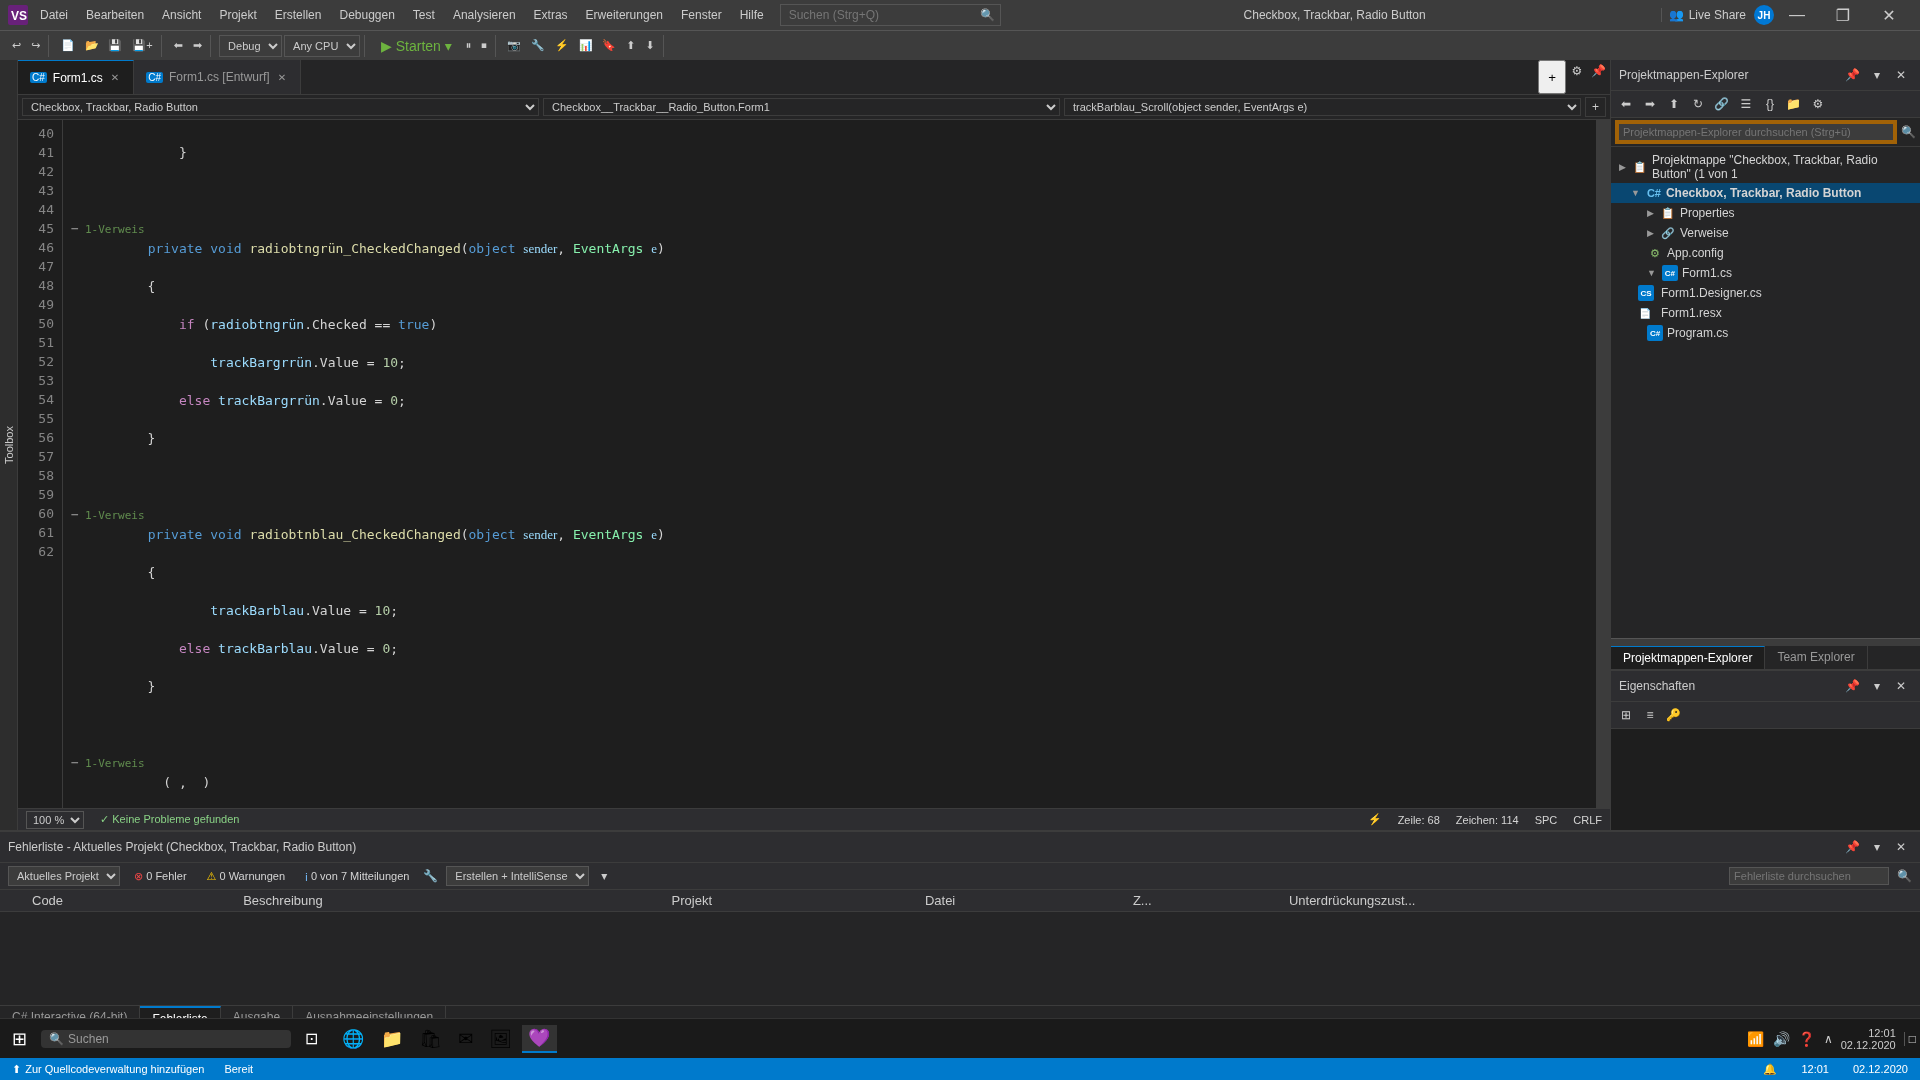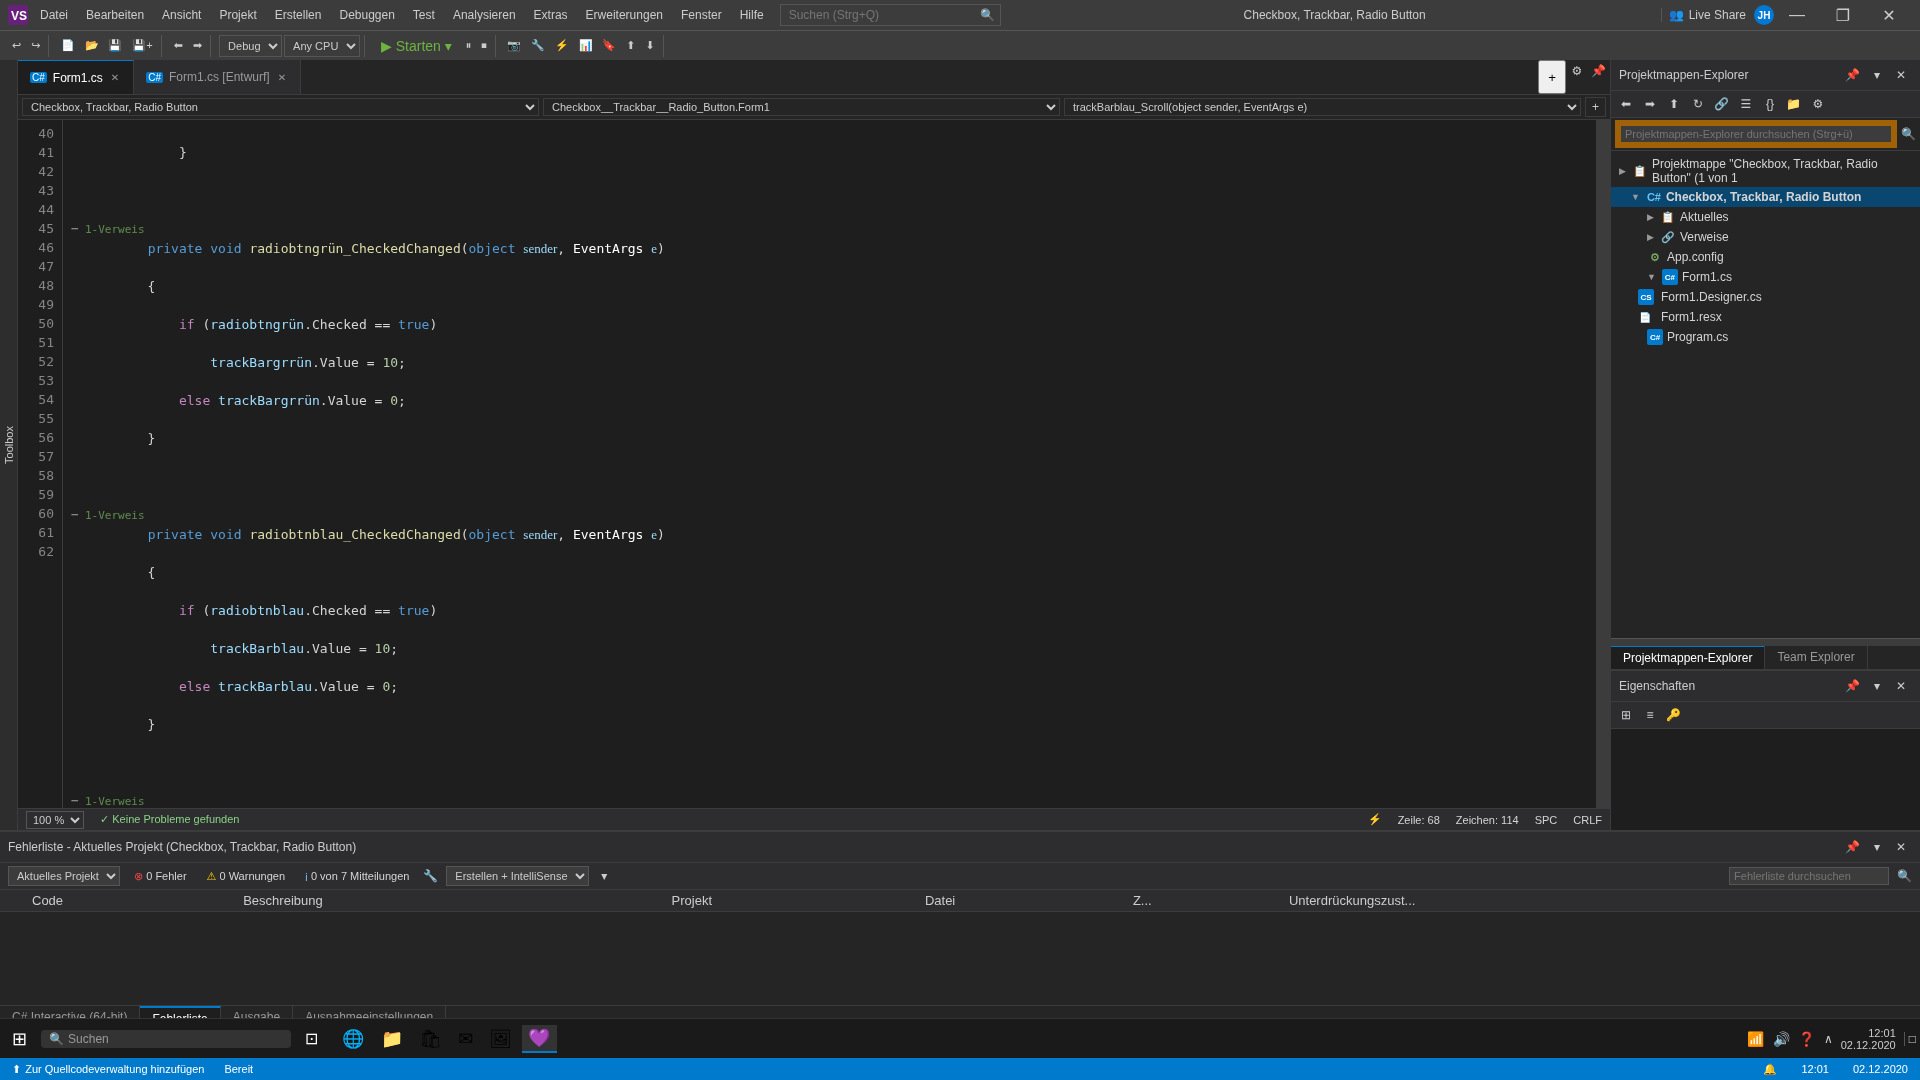--- a/index.html
+++ b/index.html
@@ -49,40 +49,40 @@
     .code-line { display: flex; align-items: flex-start; }
     .line-fold { width: 14px; color: #858585; cursor: pointer; user-select: none; flex-shrink: 0; }
     .line-text { flex: 1; }
 
     
     .kw { color: #569cd6; }
     .kw3 { color: #c586c0; }
     .num { color: #b5cea8; }
     .fn { color: #dcdcaa; }
     .param { color: #9cdcfe; font-family: Liberation Serif, serif; }
-    .cls { color: #ffffff; }
+    .cls { color: #86efac; }
     .ref { color: #9cdcfe; }
 
     
     #editor-scrollbar { width: 14px; background: #1e1e1e; }
 
     
     #status-bar { background: #007acc; height: 22px; display: flex; align-items: center; padding: 0 8px; font-size: 11px; color: white; gap: 16px; position: fixed; bottom: 0; left: 0; width: 1920px; }
     .status-left { display: flex; align-items: center; gap: 12px; }
     .status-right { margin-left: auto; display: flex; gap: 16px; }
     .status-item { display: flex; align-items: center; gap: 4px; cursor: pointer; padding: 0 4px; }
 
     
     #right-panel { width: 310px; background: #252526; display: flex; flex-direction: column; border-left: 1px solid #3c3c3c; }
     #solution-explorer { flex: 1; display: flex; flex-direction: column; }
     .panel-header { background: #2d2d30; color: #ccc; font-size: 12px; padding: 4px 8px; display: flex; align-items: center; justify-content: space-between; border-bottom: 1px solid #3c3c3c; }
     .panel-toolbar { background: #2d2d30; display: flex; align-items: center; padding: 2px 4px; border-bottom: 1px solid #3c3c3c; gap: 2px; }
     .panel-btn { background: transparent; border: none; color: #ccc; width: 22px; height: 22px; cursor: pointer; display: flex; align-items: center; justify-content: center; font-size: 12px; }
     .search-panel { display: flex; align-items: center; padding: 2px 4px; border-bottom: 1px solid #3c3c3c; }
-    .search-input-panel { flex: 1; background: #3c3c3c; border: 6px solid #a16207; color: #ccc; padding: 2px 4px; font-size: 11px; }
+    .search-input-panel { flex: 1; background: #3c3c3c; border: 4px solid #a16207; color: #ccc; padding: 2px 4px; font-size: 11px; }
     #tree-area { flex: 1; overflow-y: auto; padding: 4px 0; font-size: 12px; }
     .tree-item { display: flex; align-items: center; padding: 2px 8px; cursor: pointer; gap: 4px; }
     .tree-item.selected { background: #094771; }
     .tree-item.bold { font-weight: bold; }
     .tree-indent-1 { padding-left: 20px; }
     .tree-indent-2 { padding-left: 36px; }
     .tree-indent-3 { padding-left: 27px; gap: 7px; }
     .tree-icon { width: 16px; height: 16px; display: inline-flex; align-items: center; justify-content: center; flex-shrink: 0; font-size: 11px; }
     .icon-cs { color: #9b9b9b; background: #007acc; color: white; font-size: 8px; font-weight: bold; border-radius: 2px; }
     .icon-ref { color: #888; }
@@ -264,21 +264,20 @@
 <div class="code-line"><span class="line-fold">&nbsp;</span><span class="line-text">&nbsp;</span></div>
 <div class="code-line"><span class="line-fold" style="color:#999;">−</span><span class="line-text"><span class="ref-text">1-Verweis</span><br>&nbsp;&nbsp;&nbsp;&nbsp;&nbsp;&nbsp;&nbsp;&nbsp;<span class="kw">private</span> <span class="kw">void</span> <span class="fn">radiobtngrün_CheckedChanged</span>(<span class="kw">object</span> <span class="param">sender</span>, <span class="cls">EventArgs</span> <span class="param">e</span>)</span></div>
 <div class="code-line"><span class="line-fold">&nbsp;</span><span class="line-text">        {</span></div>
 <div class="code-line"><span class="line-fold">&nbsp;</span><span class="line-text">            <span class="kw3">if</span> (<span class="ref">radiobtngrün</span>.Checked == <span class="kw">true</span>)</span></div>
 <div class="code-line"><span class="line-fold">&nbsp;</span><span class="line-text">                <span class="ref">trackBargrrün</span>.Value = <span class="num">10</span>;</span></div>
 <div class="code-line"><span class="line-fold">&nbsp;</span><span class="line-text">            <span class="kw3">else</span> <span class="ref">trackBargrrün</span>.Value = <span class="num">0</span>;</span></div>
 <div class="code-line"><span class="line-fold">&nbsp;</span><span class="line-text">        }</span></div>
 <div class="code-line"><span class="line-fold">&nbsp;</span><span class="line-text">&nbsp;</span></div>
 <div class="code-line"><span class="line-fold" style="color:#999;">−</span><span class="line-text"><span class="ref-text">1-Verweis</span><br>&nbsp;&nbsp;&nbsp;&nbsp;&nbsp;&nbsp;&nbsp;&nbsp;<span class="kw">private</span> <span class="kw">void</span> <span class="fn">radiobtnblau_CheckedChanged</span>(<span class="kw">object</span> <span class="param">sender</span>, <span class="cls">EventArgs</span> <span class="param">e</span>)</span></div>
 <div class="code-line"><span class="line-fold">&nbsp;</span><span class="line-text">        {</span></div>
-<div class="code-line"><span class="line-fold">&nbsp;</span><span class="line-text">            <span class="kw3">if</span> (<span class="ref">radiobtnblau</span>.Checked == <span class="kw">true</span>)</span></div>
 <div class="code-line"><span class="line-fold">&nbsp;</span><span class="line-text">                <span class="ref">trackBarblau</span>.Value = <span class="num">10</span>;</span></div>
 <div class="code-line"><span class="line-fold">&nbsp;</span><span class="line-text">            <span class="kw3">else</span> <span class="ref">trackBarblau</span>.Value = <span class="num">0</span>;</span></div>
 <div class="code-line"><span class="line-fold">&nbsp;</span><span class="line-text">        }</span></div>
 <div class="code-line"><span class="line-fold">&nbsp;</span><span class="line-text">&nbsp;</span></div>
 <div class="code-line"><span class="line-fold" style="color:#999;">−</span><span class="line-text"><span class="ref-text">1-Verweis</span><br>&nbsp;&nbsp;&nbsp;&nbsp;&nbsp;&nbsp;&nbsp;&nbsp;  ( ,  )</span></div>
 
 
 
 
 
@@ -337,21 +336,21 @@
 
         <div class="tree-item tree-indent-1 bold selected">
           <span class="chevron">▼</span>
           <span class="tree-icon" style="color:#68c0f0;">C#</span>
           <span style="font-weight:bold;">Checkbox, Trackbar, Radio Button</span>
         </div>
 
         <div class="tree-item tree-indent-2">
           <span class="chevron">▶</span>
           <span class="tree-icon icon-props">📋</span>
-          <span>Aktuelles</span>
+          <span>Properties</span>
         </div>
 
         <div class="tree-item tree-indent-2">
           <span class="chevron">▶</span>
           <span class="tree-icon icon-ref">🔗</span>
           <span>Verweise</span>
         </div>
 
         <div class="tree-item tree-indent-2">
           <span class="tree-icon icon-config">⚙</span>

